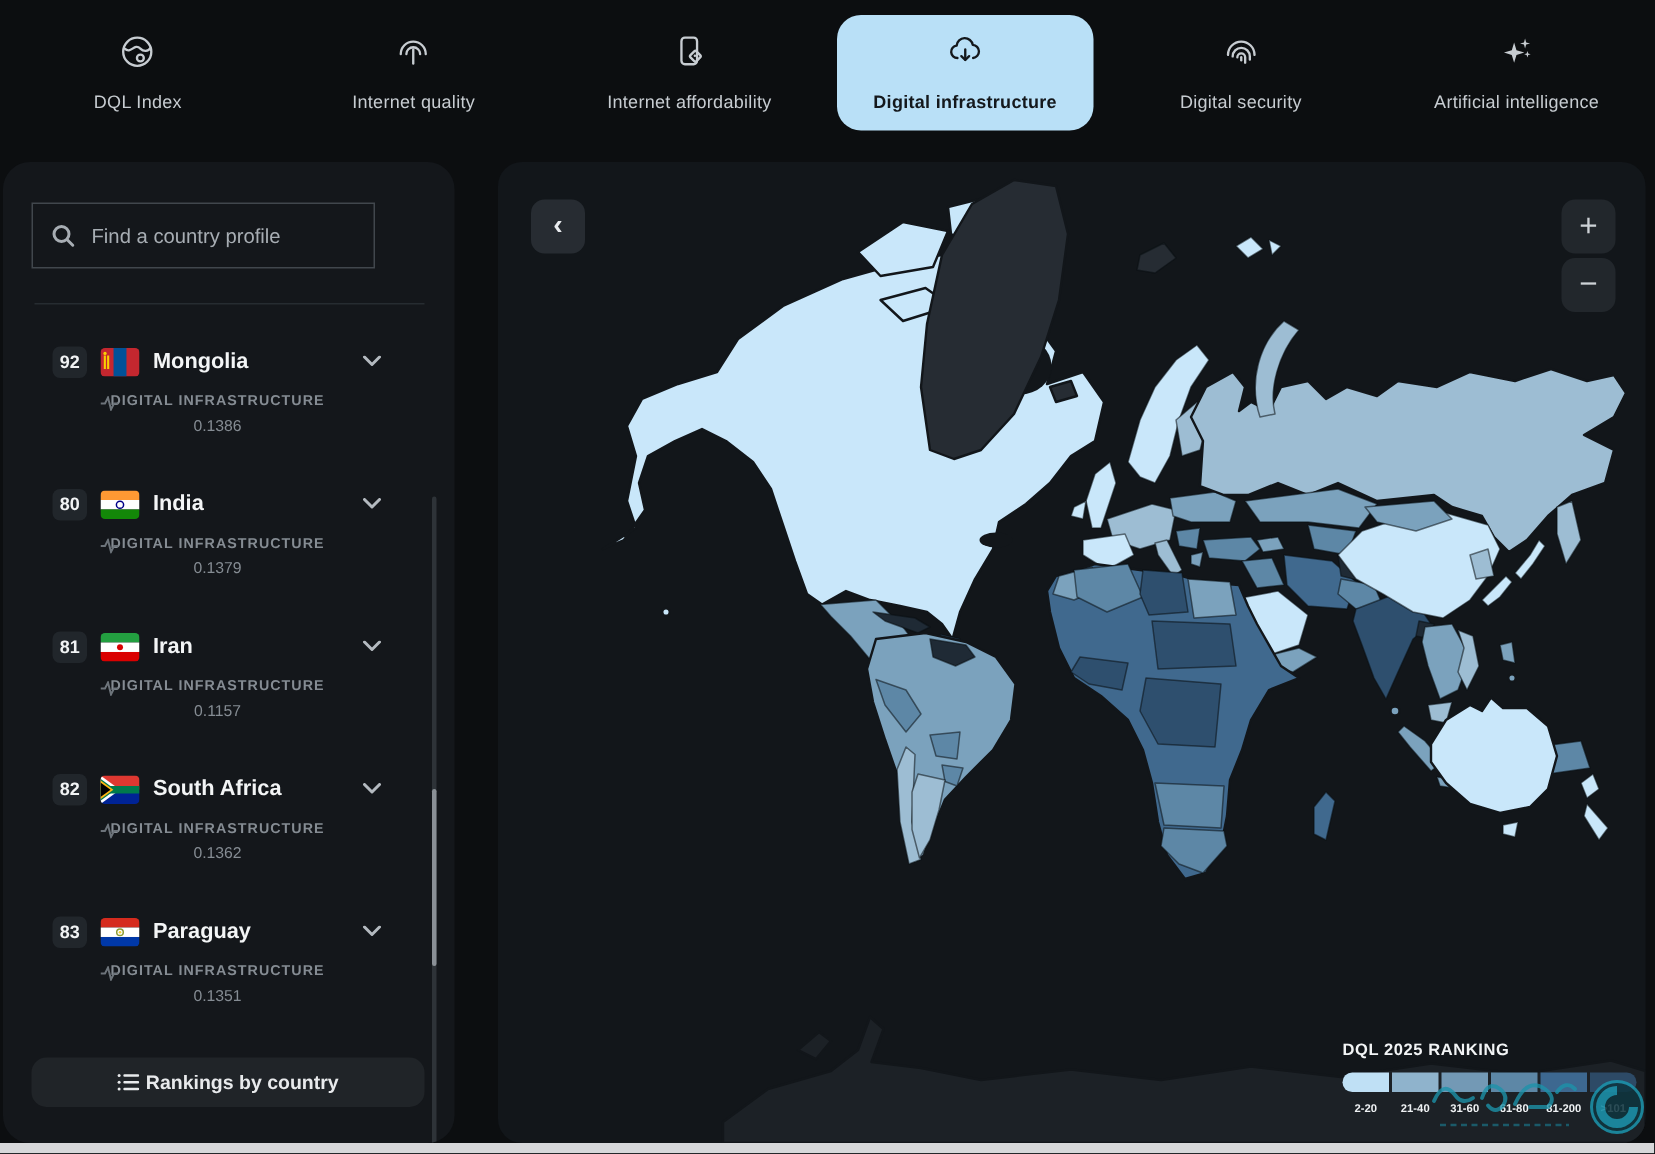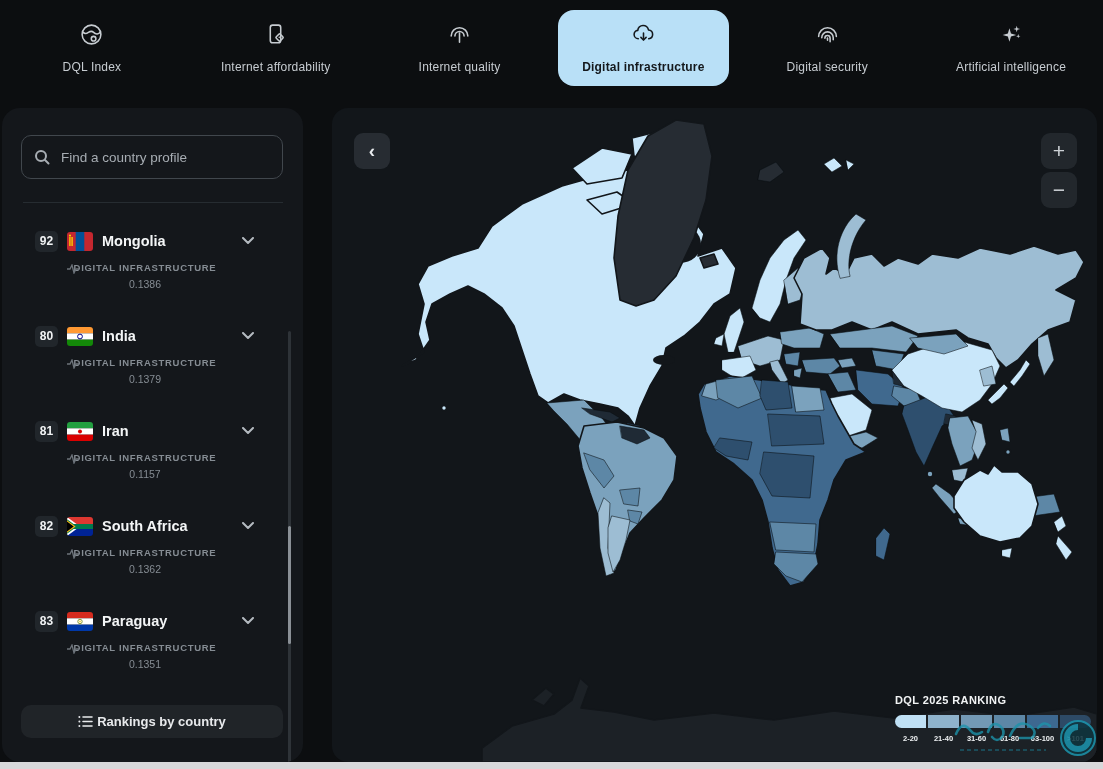--- a/index.html
+++ b/index.html
@@ -13,21 +13,21 @@
   .tab{flex:1;height:96px;display:flex;align-items:center;justify-content:center;cursor:pointer;}
   .tab .pill{display:flex;flex-direction:column;align-items:center;gap:9px;padding:12px 24px;border-radius:16px;color:#c7ccd1;}
   .tab .pill svg{width:25px;height:25px;stroke:#c7ccd1;fill:none;stroke-width:1.5;stroke-linecap:round;stroke-linejoin:round;}
   .tab .lbl{font-size:12px;letter-spacing:.2px;white-space:nowrap;}
   .tab.active .pill{background:var(--accent,#b9e0f7);color:#14181c;}
   .tab.active .pill svg{stroke:#14181c;}
   .tab.active .lbl{font-weight:bold;}
 
   
   .sidebar{position:absolute;left:2px;top:108px;width:301px;height:654px;background:var(--panel-bg,#14171b);border-radius:18px;overflow:hidden;}
-  .searchbox{position:absolute;left:19px;top:27px;width:262px;height:44px;border:1px solid #41474d;border-radius:10px;display:flex;align-items:center;padding:12px 12px;gap:9px;background:transparent;}
+  .searchbox{position:absolute;left:19px;top:27px;width:229px;height:44px;border:1px solid #41474d;border-radius:0;display:flex;align-items:center;padding:12px 12px;gap:9px;background:transparent;}
   .searchbox svg{width:16px;height:16px;stroke:#a7adb3;fill:none;stroke-width:2;stroke-linecap:round;flex:0 0 auto;}
   .searchbox input{background:transparent;border:0;outline:0;color:#dfe2e5;font-size:13.5px;width:100%;font-family:inherit;}
   .searchbox input::placeholder{color:#a7adb3;}
   .divider{position:absolute;left:21px;top:94px;width:260px;height:1px;background:#262c31;}
   .country-row{position:absolute;left:0;width:286px;height:88px;cursor:pointer;}
   .row-head{position:absolute;left:33px;right:34px;top:0;height:24px;display:flex;align-items:center;gap:9px;}
   .rank{min-width:23px;height:21px;padding:0 4px;background:#21262b;border-radius:5px;color:#f1f3f4;font-size:12px;font-weight:bold;display:flex;align-items:center;justify-content:center;}
   .flag{width:26px;height:19px;border-radius:3px;overflow:hidden;flex:0 0 auto;display:block;}
   .cname{color:#f3f5f6;font-size:14.5px;font-weight:bold;flex:1;}
   .chev{width:12px;height:8px;stroke:#b4bac0;fill:none;stroke-width:2;stroke-linecap:round;stroke-linejoin:round;}
@@ -78,38 +78,38 @@
               <circle cx="14" cy="16" r="2.2"></circle>
             </svg>
         </span>
         <span class="lbl">DQL Index</span>
       </div>
     </div>
     <div class="tab">
       <div class="pill">
         <span>
           <svg viewBox="0 0 24 24">
+              <path d="M4,13.5 a8,8 0 0 1 16,0"></path>
+              <path d="M7.6,13.5 a4.4,4.4 0 0 1 8.8,0"></path>
+              <path d="M12,10.5 V19.5"></path>
+            </svg>
+        </span>
+        <span class="lbl">Internet quality</span>
+      </div>
+    </div>
+    <div class="tab">
+      <div class="pill">
+        <span>
+          <svg viewBox="0 0 24 24">
               <rect x="7" y="3" width="10" height="17" rx="2.2"></rect>
               <rect x="13.2" y="12.2" width="5.4" height="5.4" rx="1" transform="rotate(45 15.9 14.9)"></rect>
               <circle cx="15.6" cy="14.6" r=".8" fill="currentColor" stroke="none"></circle>
             </svg>
         </span>
         <span class="lbl">Internet affordability</span>
-      </div>
-    </div>
-    <div class="tab">
-      <div class="pill">
-        <span>
-          <svg viewBox="0 0 24 24">
-              <path d="M4,13.5 a8,8 0 0 1 16,0"></path>
-              <path d="M7.6,13.5 a4.4,4.4 0 0 1 8.8,0"></path>
-              <path d="M12,10.5 V19.5"></path>
-            </svg>
-        </span>
-        <span class="lbl">Internet quality</span>
       </div>
     </div>
     <div class="tab active">
       <div class="pill">
         <span>
           <svg viewBox="0 0 24 24">
               <path d="M7,16 a4,4 0 0 1 -.5,-7.97 a5.2,5.2 0 0 1 10.3,-.4 A4.2,4.2 0 0 1 17,16"></path>
               <path d="M12,10.5 V17"></path>
               <path d="M9.5,14.8 L12,17.3 L14.5,14.8"></path>
             </svg>
@@ -399,21 +399,21 @@
         <div class="sw" style="background: rgb(115, 153, 181);"></div>
         <div class="sw" style="background: rgb(93, 135, 166);"></div>
         <div class="sw" style="background: rgb(61, 104, 144);"></div>
         <div class="sw" style="background: rgb(45, 74, 102);"></div>
       </div>
       <div class="sw-labels">
         <span>2-20</span>
         <span>21-40</span>
         <span>31-60</span>
         <span>61-80</span>
-        <span>63-100</span>
+        <span>81-200</span>
         <span>&gt;101</span>
       </div>
     </div>
 
     <svg class="watermark" viewBox="0 0 152 58">
       <g stroke="#1d93ab" fill="none" stroke-width="2.6" stroke-linecap="round" opacity=".85">
         <path d="M6,26 q6,-14 14,-4 q5,7 12,2"></path>
         <path d="M38,24 q4,-12 12,-6 q6,5 2,11 q-5,6 -10,0"></path>
         <path d="M60,28 q8,-18 20,-10 q8,6 2,12 L70,30"></path>
         <path d="M88,20 q6,-8 12,-2"></path>

